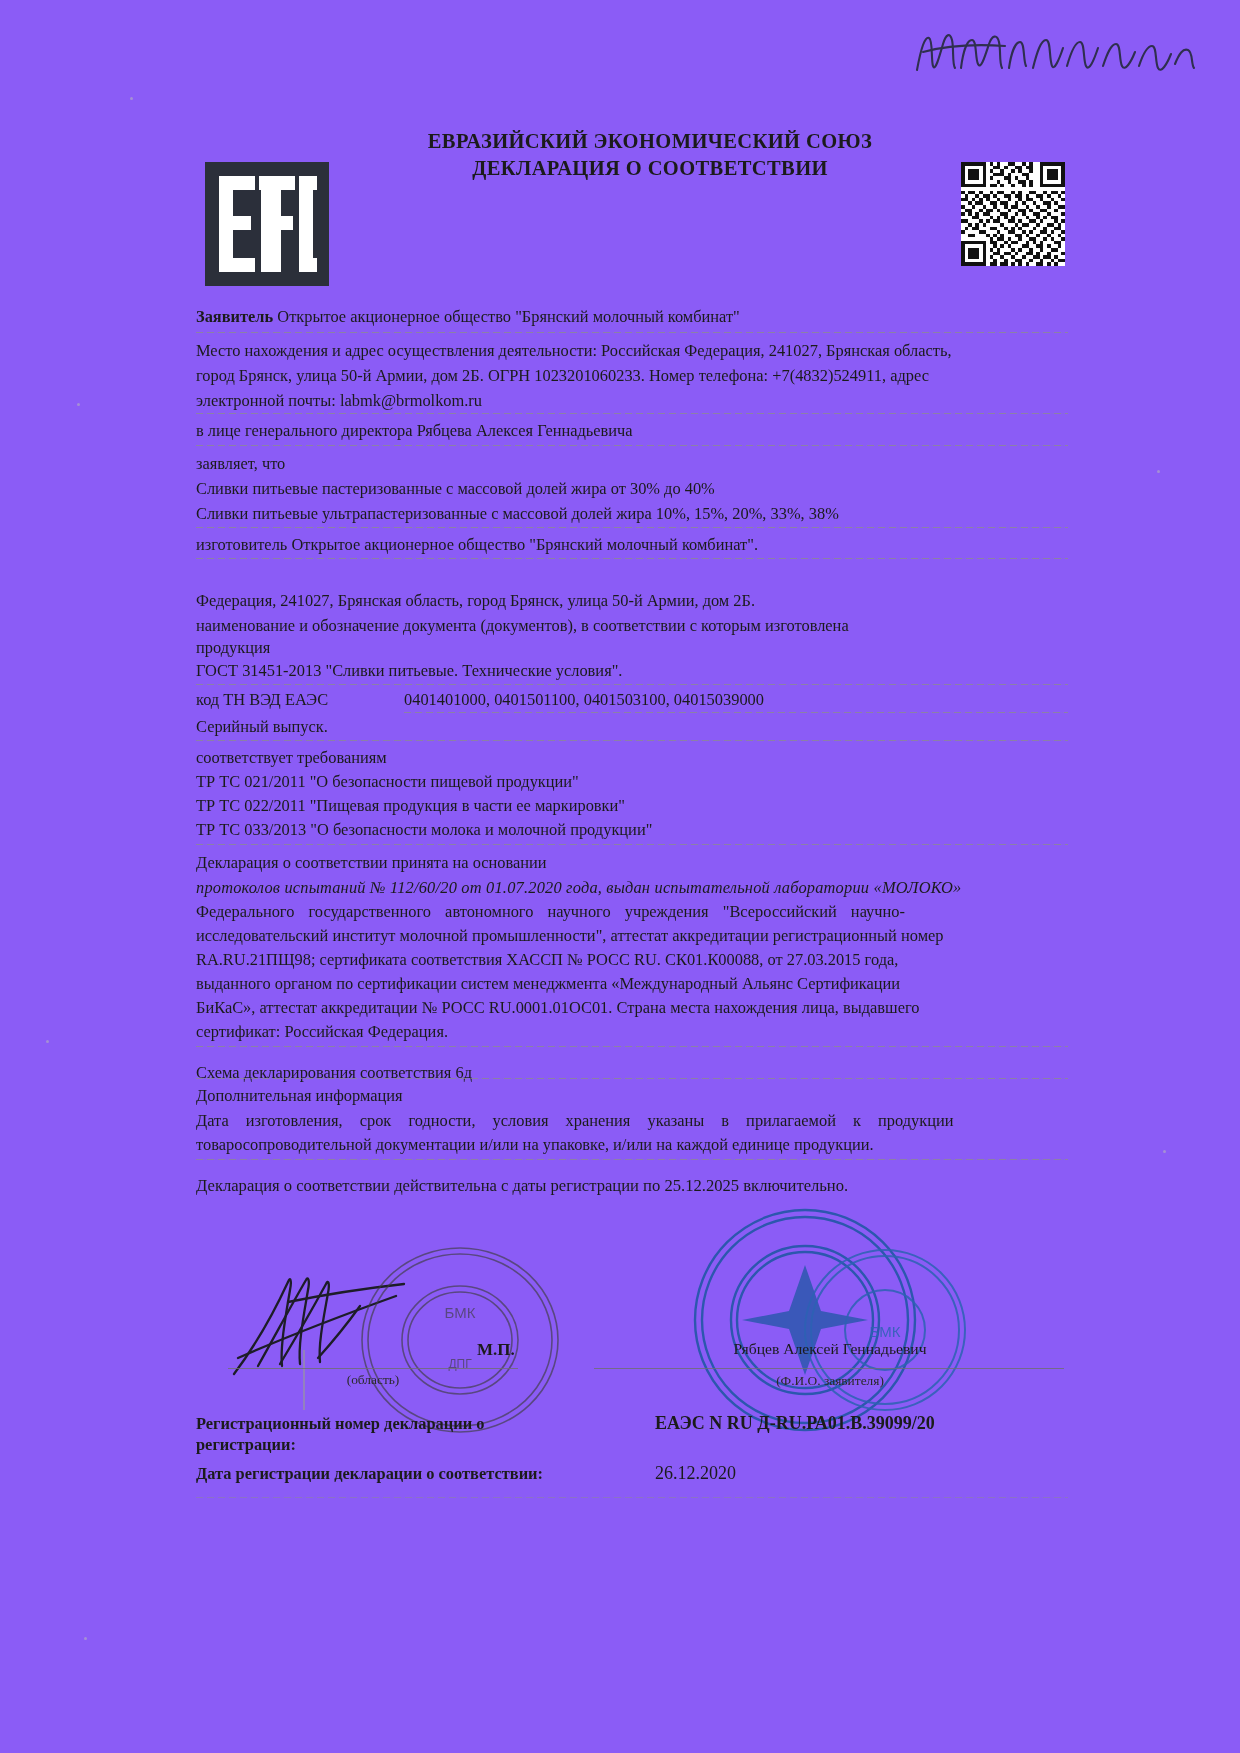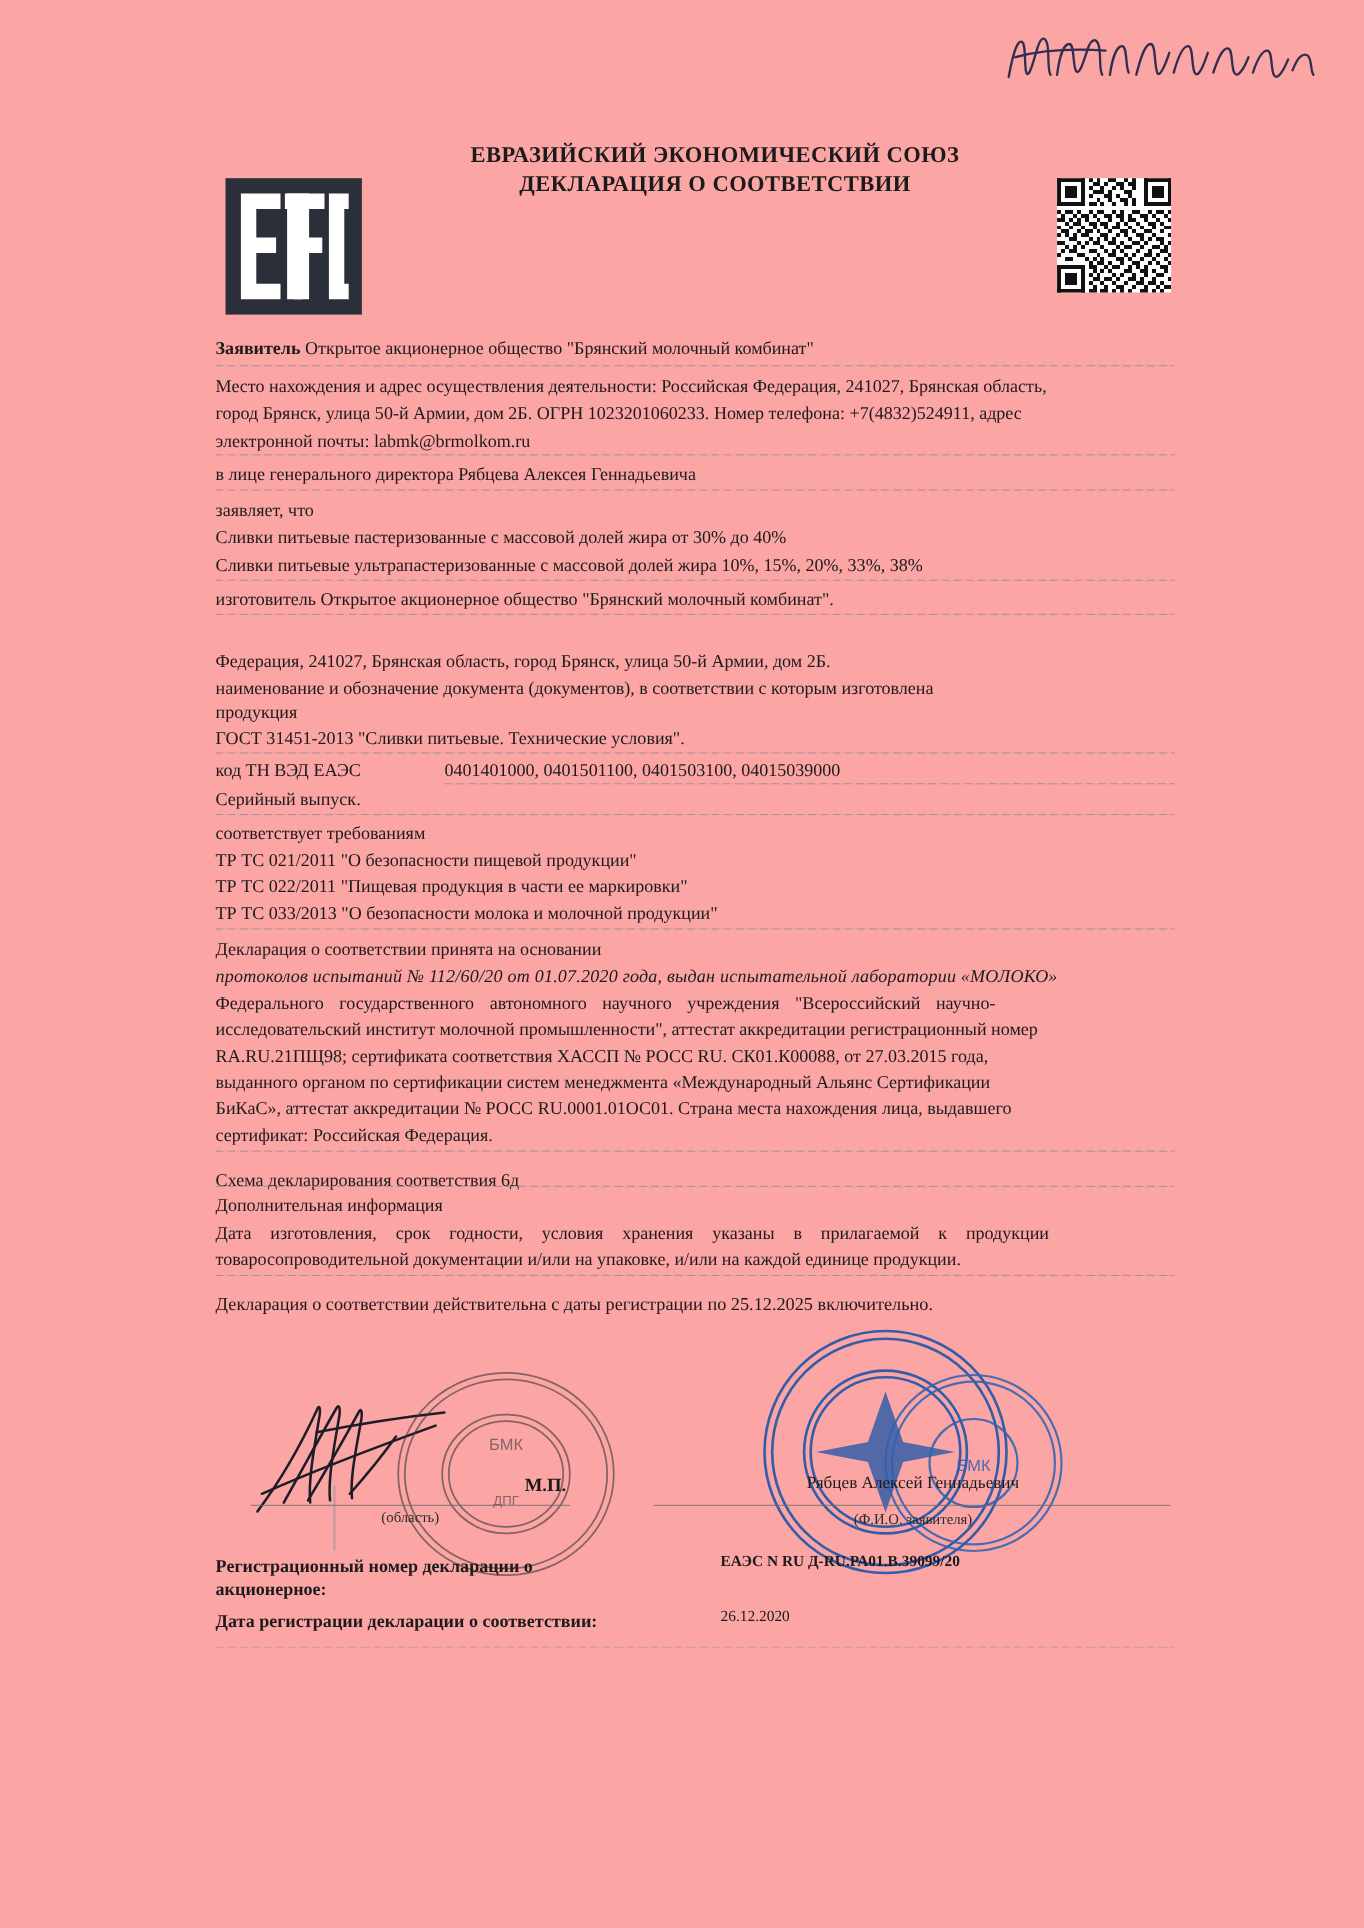--- a/index.html
+++ b/index.html
@@ -5,21 +5,21 @@
 <style>
   html,body{margin:0;padding:0;background:#ffffff;}
   body{
     width:1240px;height:1753px;position:relative;overflow:hidden;
     font-family:"Liberation Serif","DejaVu Serif",serif;
     color:#1b1b1b;
     -webkit-font-smoothing:antialiased;
   }
   .page{
     position:absolute;inset:0;
-    background:#fca5a5;
+    background:#8b5cf6;
   }
   
   .speckle{position:absolute;border-radius:50%;background:#b9b9b9;opacity:.55;}
 
   
   .eac-logo{
     position:absolute;left:203px;top:160px;width:128px;height:128px;
   }
   .title-block{
     position:absolute;left:330px;top:128px;width:640px;
@@ -55,21 +55,21 @@
 
   
   .sig-caption{
     position:absolute;font-size:13.4px;color:#2a2a2a;text-align:center;
   }
   .mp{position:absolute;font-size:17px;font-weight:bold;}
   .sig-rule{
     position:absolute;height:1px;background:#6e6e6e;opacity:.8;
   }
   .reg-label{position:absolute;left:196px;font-size:16.4px;font-weight:bold;line-height:1.3;}
-  .reg-value{position:absolute;left:655px;font-size:14px;font-weight:bold;}
+  .reg-value{position:absolute;left:655px;font-size:18px;font-weight:bold;}
 
   .signature-ink{position:absolute;left:228px;top:1262px;width:230px;height:120px;}
   .stamp-black{position:absolute;left:345px;top:1240px;width:230px;height:200px;opacity:.62;}
   .stamp-blue{position:absolute;left:690px;top:1205px;width:230px;height:230px;opacity:.92;}
   .stamp-blue-2{position:absolute;left:800px;top:1245px;width:170px;height:170px;opacity:.85;}
 
   .tick{position:absolute;background:#9a9a9a;opacity:.6;}
 </style>
 </head>
 <body>
@@ -457,21 +457,21 @@
   <div class="sig-caption" style="left:228px;top:1372px;width:290px;">(область)</div>
 
   <div class="mp" style="left:477px;top:1340px;">М.П.</div>
 
   <div class="sig-rule" style="left:594px;top:1368px;width:470px;"></div>
   <div class="sig-caption" style="left:640px;top:1340px;width:380px;font-size:15.6px;color:#1b1b1b;">Рябцев Алексей Геннадьевич</div>
   <div class="sig-caption" style="left:640px;top:1373px;width:380px;">(Ф.И.О. заявителя)</div>
 
   <div class="reg-label" style="top:1413px;">
     <div>Регистрационный номер декларации о</div>
-    <div>акционерное:</div>
+    <div>регистрации:</div>
   </div>
   <div class="reg-value" style="top:1413px;">ЕАЭС N RU Д-RU.РА01.В.39099/20</div>
 
   <div class="reg-label" style="top:1463px;">Дата регистрации декларации о соответствии:</div>
   <div class="reg-value" style="top:1463px;font-weight:normal;">26.12.2020</div>
 
   <div class="rule" style="top:1497px;opacity:.45;"></div>
 
 </div>
 

